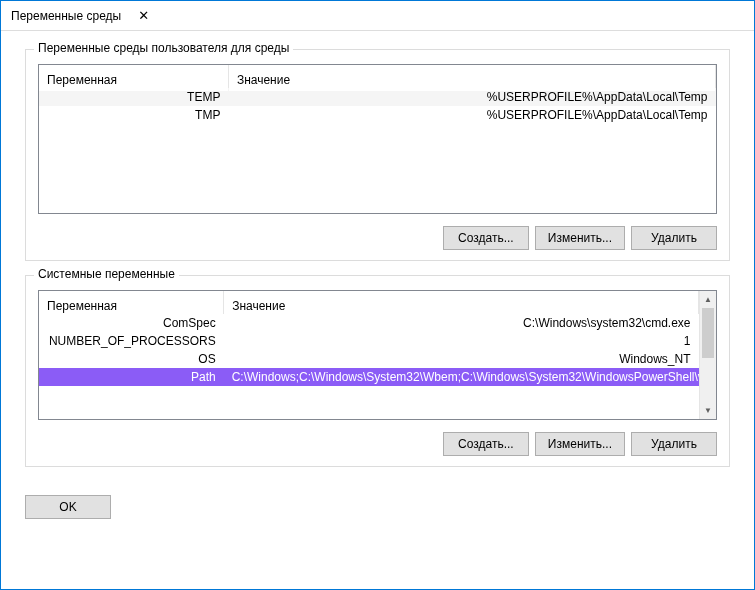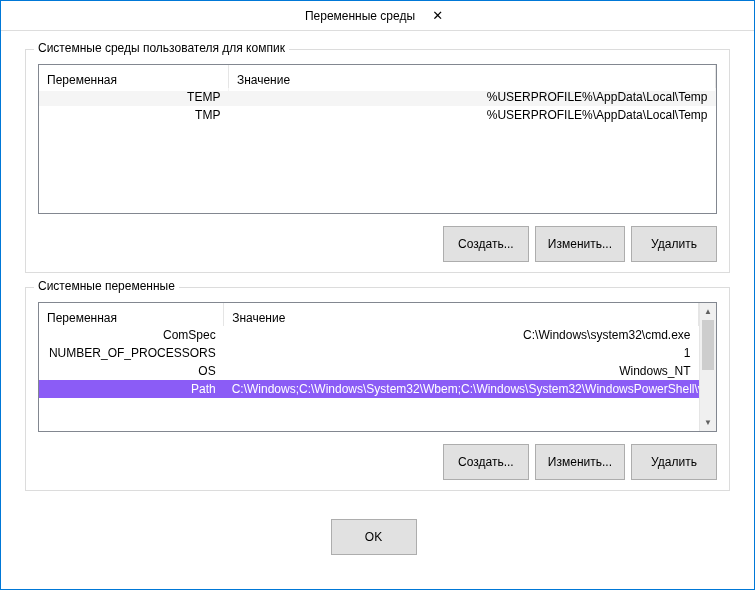--- a/index.html
+++ b/index.html
@@ -9,21 +9,21 @@
       background: #fff;
       width: 755px;
       height: 590px;
       overflow: hidden;
       border: 1px solid #0078d7;
     }
     .titlebar {
       height: 30px;
       display: flex;
       align-items: center;
-      justify-content: center;
+      justify-content: flex-start;
       padding-left: 10px;
       border-bottom: 1px solid #ddd;
       background: #fff;
     }
     .titlebar-title { font-size: 12px; color: #000; }
     .titlebar-close {
       width: 45px;
       height: 30px;
       display: flex;
       align-items: center;
@@ -79,31 +79,31 @@
     .var-table tbody tr.alt { background: #f5f5f5; }
     .var-table tbody tr.selected { background: #8b5cf6; color: #fff; }
     .btn-row {
       display: flex;
       justify-content: flex-end;
       gap: 6px;
       margin-top: 12px;
     }
     .btn {
       min-width: 86px;
-      height: 36px;
+      height: 24px;
       border: 1px solid #adadad;
       background: #e1e1e1;
       font-size: 12px;
       font-family: inherit;
       cursor: pointer;
       padding: 0 12px;
     }
     .dialog-btns {
       display: flex;
-      justify-content: center;
+      justify-content: flex-start;
       gap: 6px;
       padding: 6px 32px 14px 24px;
     }
     .scrollbar-fake {
       position: absolute;
       right: 0;
       top: 0;
       width: 17px;
       height: 100%;
       background: #f0f0f0;
@@ -121,21 +121,21 @@
 <div class="titlebar">
   <span class="titlebar-title">Переменные среды</span>
   <div class="titlebar-close">
     <span class="close-x">✕</span>
   </div>
 </div>
 
 <div class="content">
 
   <div class="group">
-    <span class="group-label">Системные среды пользователя для компик</span>
+    <span class="group-label">Переменные среды пользователя для среды</span>
     <div class="table-container">
       <table class="var-table">
         <thead>
           <tr>
             <th>Переменная</th>
             <th>Значение</th>
           </tr>
         </thead>
         <tbody>
           <tr class="alt">

